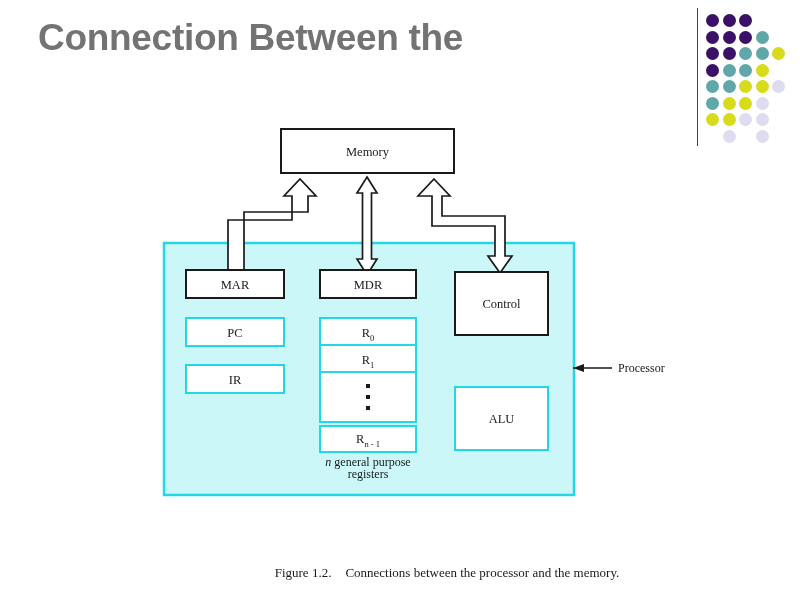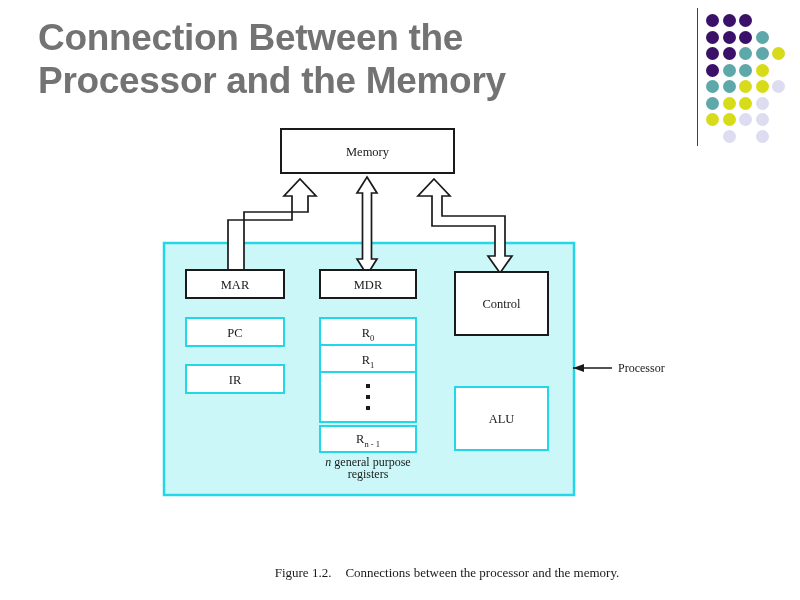--- a/index.html
+++ b/index.html
@@ -101,21 +101,20 @@
   }
   #figcaption .figno { margin-right: 14px; }
 </style>
 </head>
 <body>
 
 <div id="slide">
 
   <div id="title">
     <div>Connection Between the</div>
-    <div>Processor and the Memory</div>
   </div>
 
   <div id="deco-divider"></div>
   <div id="deco-dots">
       <div class="dot" style="left: 0px; top: 0px; background: rgb(59, 16, 105);"></div>
       <div class="dot" style="left: 16.5px; top: 0px; background: rgb(59, 16, 105);"></div>
       <div class="dot" style="left: 33px; top: 0px; background: rgb(59, 16, 105);"></div>
       <div class="dot" style="left: 0px; top: 16.5px; background: rgb(59, 16, 105);"></div>
       <div class="dot" style="left: 16.5px; top: 16.5px; background: rgb(59, 16, 105);"></div>
       <div class="dot" style="left: 33px; top: 16.5px; background: rgb(59, 16, 105);"></div>

